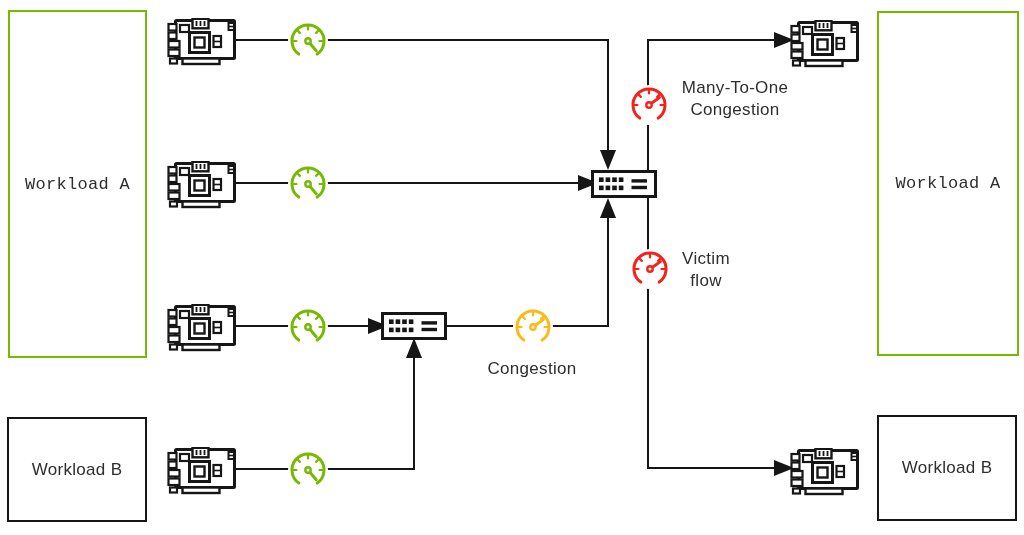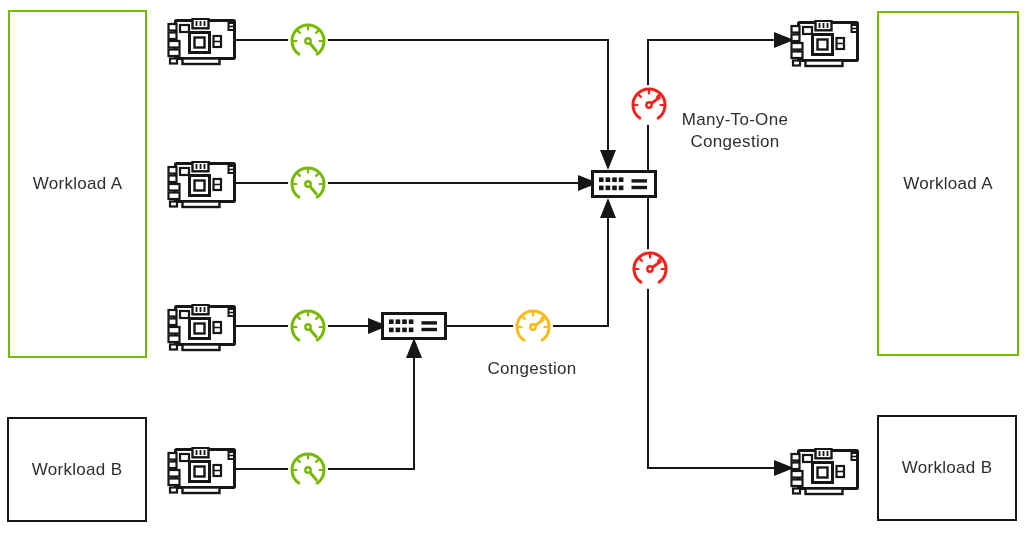--- a/index.html
+++ b/index.html
@@ -7,21 +7,21 @@
     position:relative;width:1024px;height:535px;overflow:hidden;
     background:var(--background,#fff);
     font-family:"Liberation Sans", sans-serif;
     color:var(--text,#2e2e2e);
   }
   .box{
     position:absolute;border:2px solid var(--ink,#161616);
     display:flex;align-items:center;justify-content:center;
     font-size:17px;letter-spacing:.3px;background:#fff;
   }
-  .box.green{border-color:var(--green,#76B900);}
+  .box.green{border-color:var(--green,#76B900);font-family:Liberation Mono, monospace;}
   #box-a-left{left:8px;top:10px;width:135px;height:344px;}
   #box-b-left{left:7px;top:417px;width:136px;height:101px;}
   #box-a-right{left:877px;top:11px;width:138px;height:341px;}
   #box-b-right{left:877px;top:415px;width:136px;height:102px;}
 
   .icon{position:absolute;color:var(--ink,#161616);}
   .nic{width:72px;height:50px;}
   .sw{width:66px;height:28px;}
   .gauge{position:absolute;width:46px;height:46px;}
   .g-low{color:var(--green,#76B900);}
@@ -36,21 +36,21 @@
   #gauge-a1{left:285px;top:17px;}  #gauge-a2{left:285px;top:160px;}
   #gauge-a3{left:285px;top:303px;} #gauge-b1{left:285px;top:446px;}
   #gauge-spread{left:510px;top:303px;}
   #gauge-m2o{left:626px;top:81px;} #gauge-victim{left:627px;top:245px;}
 
   #wires{position:absolute;left:0;top:0;width:1024px;height:535px;}
   #wires path.wire{stroke:var(--ink,#161616);stroke-width:2;fill:none;}
   .ah{fill:var(--ink,#161616);}
 
   .note{position:absolute;text-align:center;font-size:17px;line-height:22px;letter-spacing:.3px;}
-  #note-m2o{left:650px;top:77px;width:170px;margin-top:32px;}
+  #note-m2o{left:650px;top:77px;width:170px;}
   #note-victim{left:646px;top:248px;width:120px;}
   #note-spread{left:447px;top:358px;width:170px;}
 </style>
 </head>
 <body>
 
 <svg width="0" height="0" style="position:absolute" aria-hidden="true">
   <defs>
     <symbol id="sym-nic" viewBox="0 0 72 50">
       <rect x="10.5" y="2.5" width="59" height="38" rx="1" fill="#fff" stroke="currentColor" stroke-width="3"></rect>
@@ -188,17 +188,21 @@
       <use href="#sym-gauge-high"></use>
     </svg>
   <svg class="gauge g-high" id="gauge-victim">
       <use href="#sym-gauge-high"></use>
     </svg>
 
   <div class="note" id="note-m2o">
     <div>Many-To-One</div>
     <div>Congestion</div>
   </div>
+  <div class="note" id="note-victim">
+    <div>Victim</div>
+    <div>flow</div>
+  </div>
   <div class="note" id="note-spread">
     <div>Congestion</div>
   </div>
 
 </div>
 
 </body></html>

